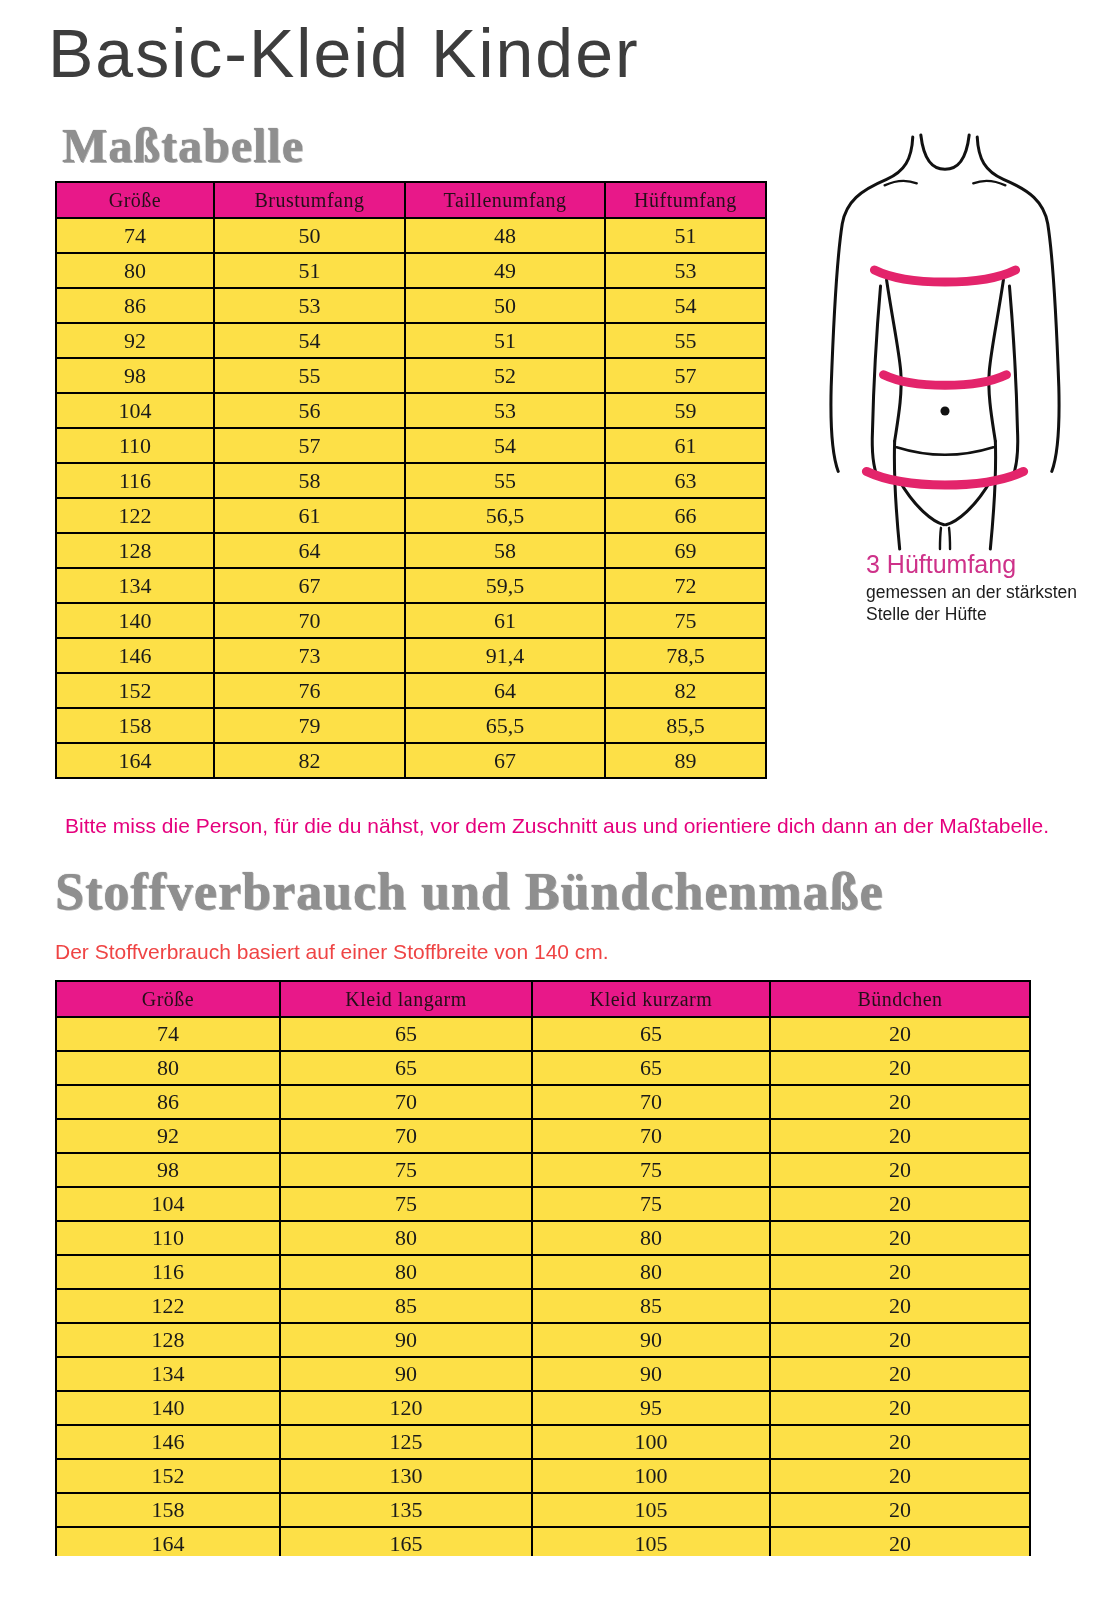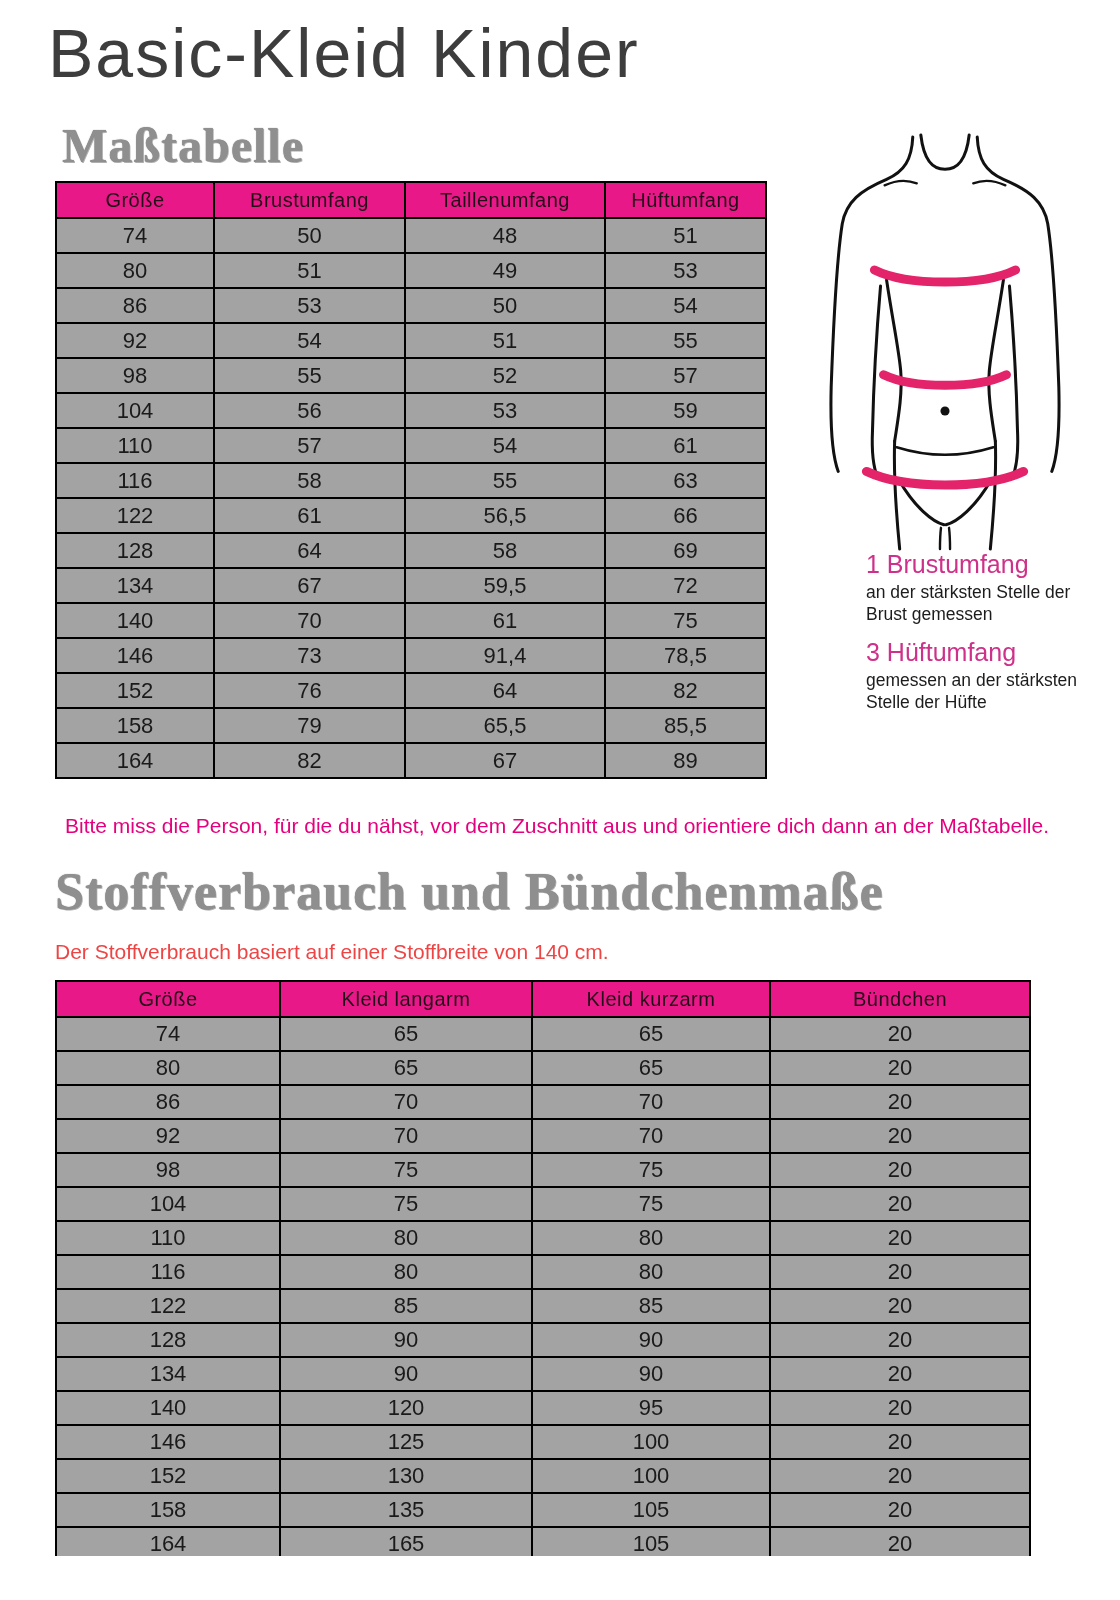--- a/index.html
+++ b/index.html
@@ -17,21 +17,22 @@
     font-family:"Liberation Serif","DejaVu Serif",serif;
     font-weight:700;color:#8f8f8f;
     text-shadow:0 0 1px #7a7a7a, 1px 1px 0 #b5b5b5;
     letter-spacing:1px;
   }
   #heading-masstabelle{left:62px;top:118px;font-size:48px;}
   #heading-stoffverbrauch{left:55px;top:862px;font-size:52px;}
 
   table.data-table{
     position:absolute;border-collapse:collapse;table-layout:fixed;
-    background:#a3a3a3;
+    background:#fde047;
+    font-family:Liberation Serif, serif;
   }
   table.data-table th, table.data-table td{
     border:2.5px solid #000;text-align:center;vertical-align:middle;
     padding:0;overflow:hidden;white-space:nowrap;
   }
   table.data-table th{
     background:var(--pink-header,#E81889);
     color:#241018;font-weight:400;font-size:20px;height:34px;letter-spacing:0.5px;
   }
   #table1{left:55px;top:181px;width:710px;}
@@ -206,24 +207,20 @@
     </g>
     <g stroke-width="9" style="stroke:var(--pink-band,#E3246B)">
       <path d="M 50,136 C 82,152 158,152 190,136"></path>
       <path d="M 59,240 C 88,254 152,254 181,240"></path>
       <path d="M 42,336 C 80,354 160,354 198,336"></path>
     </g>
   </svg>
 
   <div class="legend">
     <div class="legend-item">
-      <p class="legend-label">1 Brustumfang</p>
-      <p class="legend-desc">an der stärksten Stelle der Brust gemessen</p>
-    </div>
-    <div class="legend-item">
       <p class="legend-label">3 Hüftumfang</p>
       <p class="legend-desc">gemessen an der stärksten Stelle der Hüfte</p>
     </div>
   </div>
 
   <p class="note">Bitte miss die Person, für die du nähst, vor dem Zuschnitt aus und orientiere dich dann an der Maßtabelle.</p>
 
   <h2 class="grunge-heading" id="heading-stoffverbrauch">Stoffverbrauch und Bündchenmaße</h2>
 
   <p class="intro">Der Stoffverbrauch basiert auf einer Stoffbreite von 140 cm.</p>

